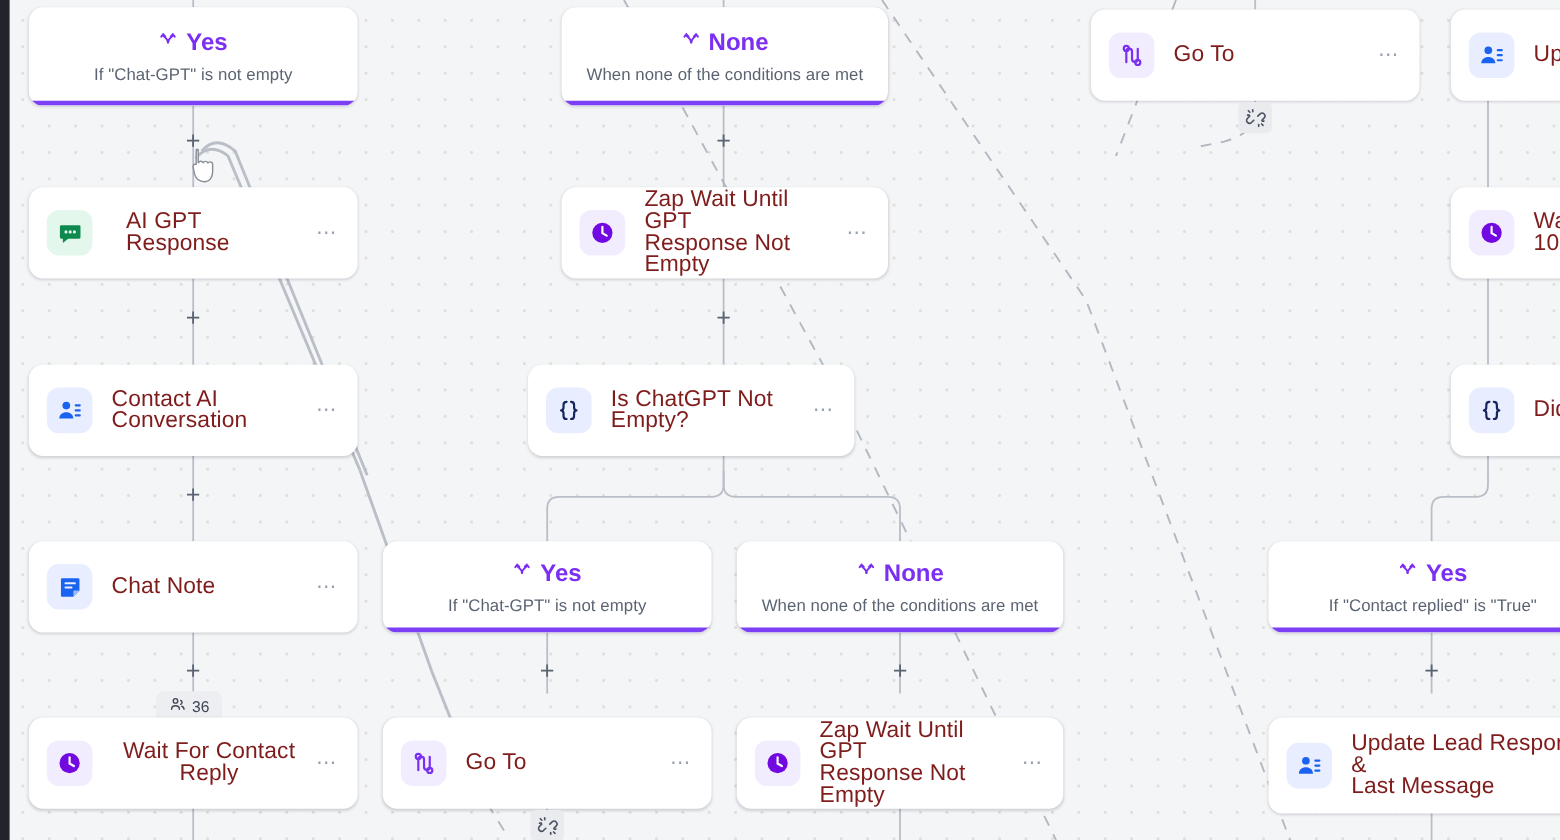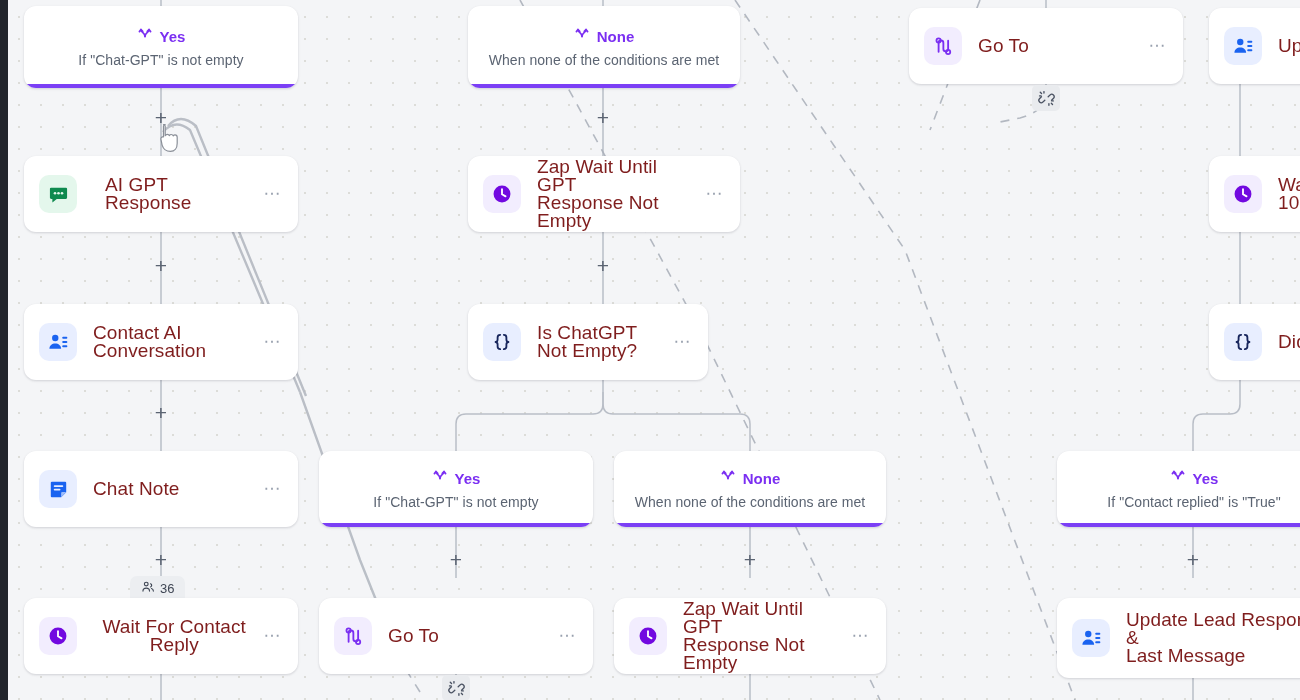--- a/index.html
+++ b/index.html
@@ -71,21 +71,21 @@
     border-radius: 12px;
     box-shadow: 0 1px 3px rgba(16,24,40,.10), 0 1px 2px rgba(16,24,40,.06);
     box-sizing: border-box;
     overflow: hidden;
     display: flex; flex-direction: column;
     align-items: center; justify-content: center;
     z-index: 10;
   }
   .branch .btitle {
     display: flex; align-items: center; gap: 7px;
-    font-size: 15px; font-weight: bold;
+    font-size: 20px; font-weight: bold;
     color: #7b2ff2;
     margin-bottom: 6px;
   }
   .branch .bsub {
     font-size: 14px;
     color: #5b6472;
     letter-spacing: .05px;
   }
   .branch .bbar {
     position: absolute; left: 0; bottom: 0;
@@ -319,21 +319,21 @@
       <svg width="22" height="22" viewBox="0 0 24 24">
         <circle cx="12" cy="12" r="9.2" fill="#7209e0"></circle>
         <path d="M12 6.6v5.7l3.9 2.3" stroke="#ffffff" stroke-width="2" fill="none" stroke-linecap="round"></path>
       </svg>
     </div>
     <div class="label">Zap Wait Until GPT
 Response Not Empty</div>
     <div class="dots">⋯</div>
   </div>
 
-  <div class="node" style="left:468px; top:304px; width:240px; height:76px;">
+  <div class="node" style="left:440px; top:304px; width:272px; height:76px;">
     <div class="ico ico-blue">
       <svg width="22" height="22" viewBox="0 0 24 24" fill="none" stroke="#17255c" stroke-width="2" stroke-linecap="round" stroke-linejoin="round">
         <path d="M10 4.2c-2.2 0-2.8 1-2.8 2.8v2.2c0 1.6-.8 2.6-2.2 2.8 1.4.2 2.2 1.2 2.2 2.8V17c0 1.8.6 2.8 2.8 2.8"></path>
         <path d="M14 4.2c2.2 0 2.8 1 2.8 2.8v2.2c0 1.6.8 2.6 2.2 2.8-1.4.2-2.2 1.2-2.2 2.8V17c0 1.8-.6 2.8-2.8 2.8"></path>
       </svg>
     </div>
     <div class="label">Is ChatGPT Not Empty?</div>
     <div class="dots">⋯</div>
   </div>
 

